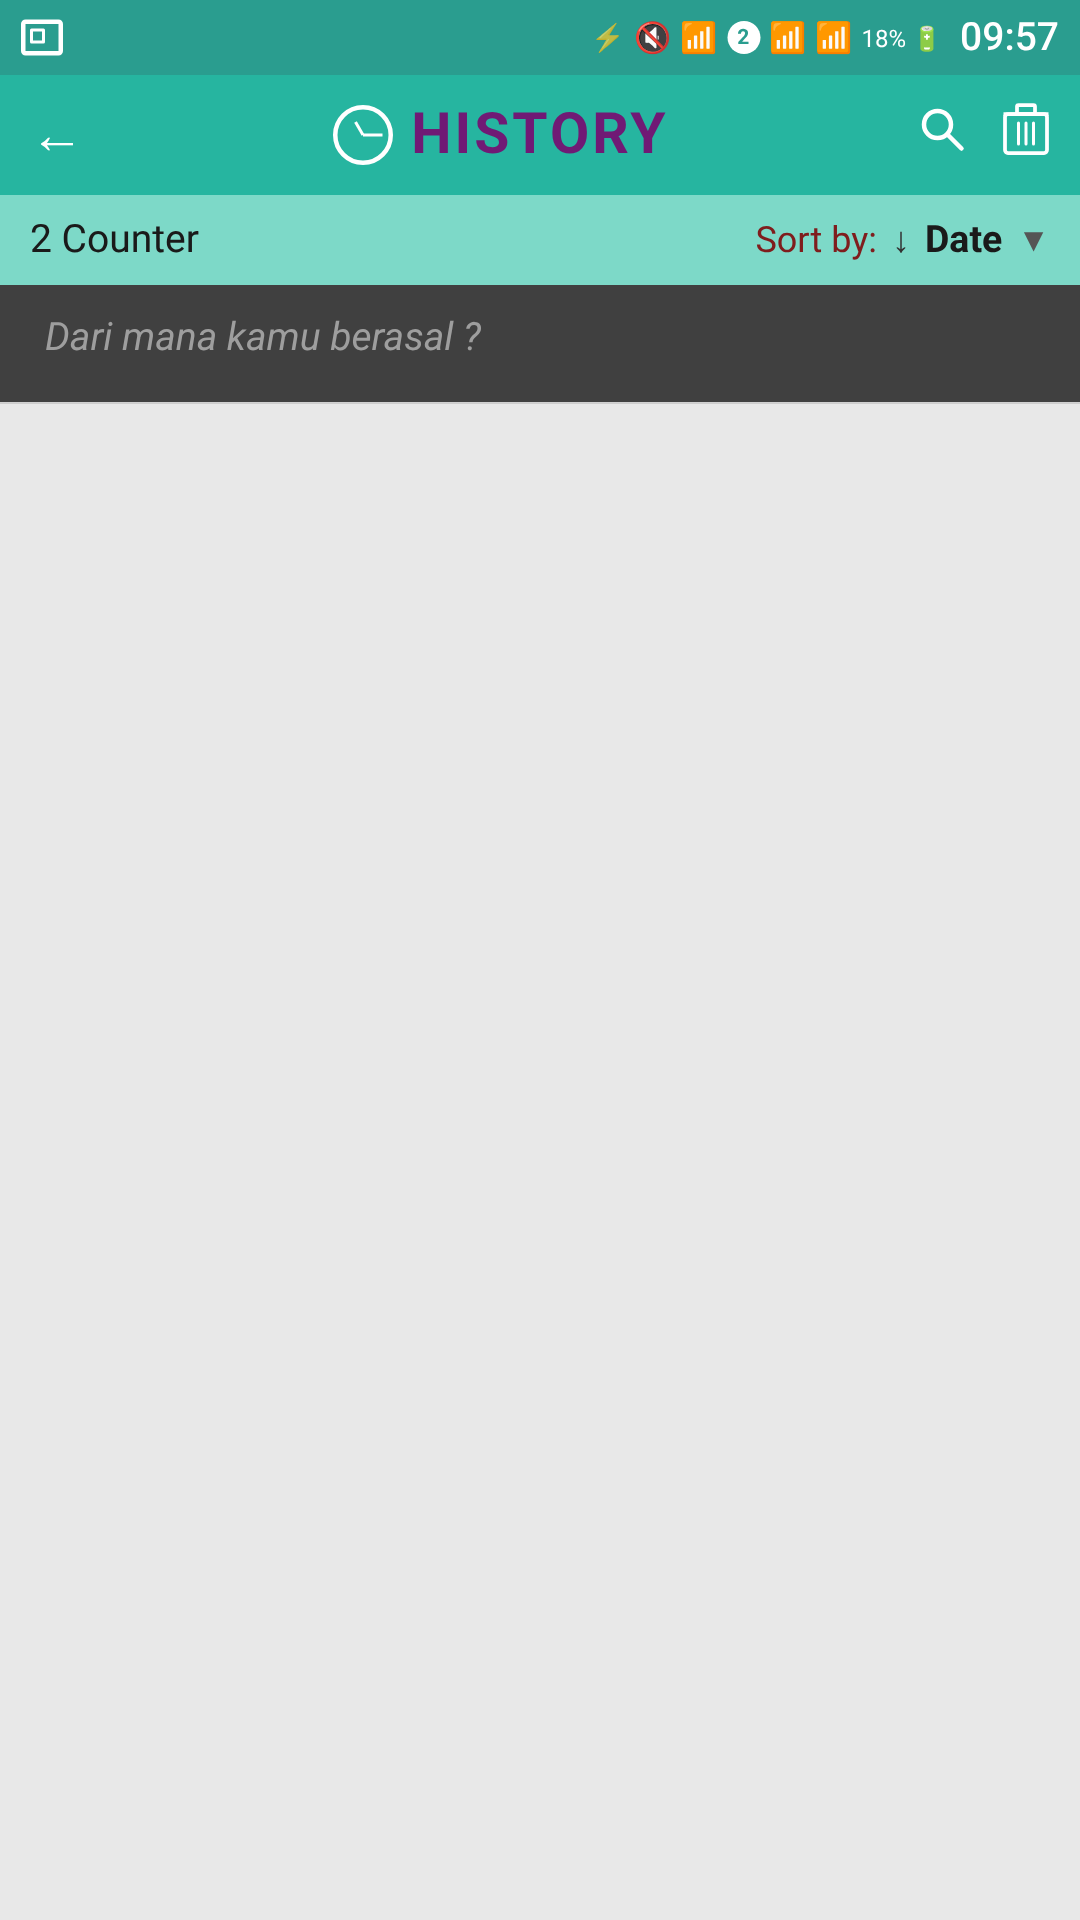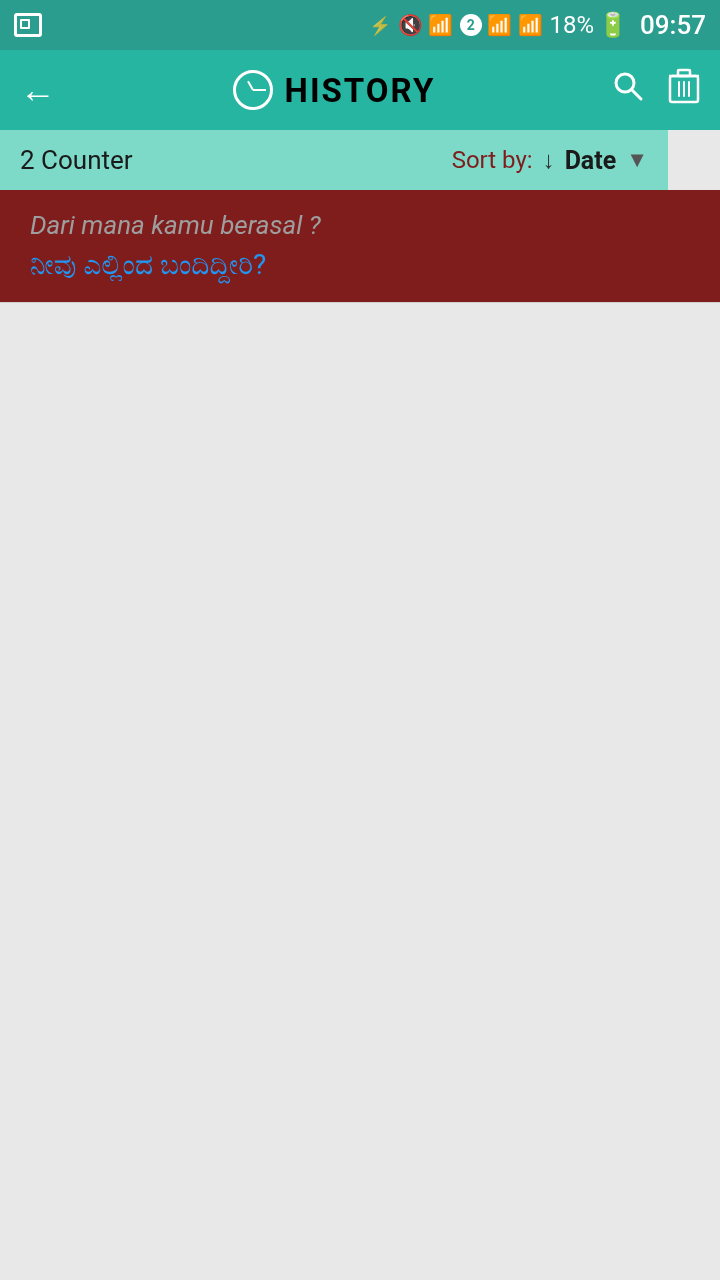--- a/index.html
+++ b/index.html
@@ -71,43 +71,43 @@
       align-items: center;
       justify-content: center;
       font-size: 14px;
       font-weight: bold;
     }
 
     .battery-info {
       display: flex;
       align-items: center;
       gap: 4px;
-      font-size: 24px;
+      font-size: 16px;
     }
 
     
     .toolbar {
       width: 720px;
       height: 80px;
       background: #26b5a0;
       display: flex;
       align-items: center;
       justify-content: space-between;
       padding: 0 20px;
     }
 
     .toolbar-center {
       display: flex;
       align-items: center;
       gap: 12px;
     }
 
     .toolbar-title {
-      color: #000000;
-      font-size: 33px;
+      color: #701a75;
+      font-size: 38px;
       font-weight: bold;
       letter-spacing: 2px;
     }
 
     .clock-icon {
       width: 40px;
       height: 40px;
       border: 3px solid white;
       border-radius: 50%;
       position: relative;
@@ -152,21 +152,21 @@
     }
 
     .trash-icon {
       color: white;
       font-size: 32px;
       cursor: pointer;
     }
 
     
     .sort-bar {
-      width: 668px;
+      width: 720px;
       height: 60px;
       background: #7dd9c8;
       display: flex;
       align-items: center;
       justify-content: space-between;
       padding: 0 20px;
     }
 
     .counter-text {
       color: #1a1a1a;
@@ -200,21 +200,21 @@
       font-size: 22px;
     }
 
     
     .history-list {
       background: #e8e8e8;
       width: 720px;
     }
 
     .history-item {
-      background: #7f1d1d;
+      background: #404040;
       padding: 20px 20px 20px 30px;
       border-bottom: 1px solid #d0d0d0;
       cursor: pointer;
     }
 
     .history-item:last-child {
       border-bottom: 1px solid #d0d0d0;
     }
 
     .item-original {
@@ -297,19 +297,18 @@
     <span class="sort-arrow">↓</span>
     <span class="sort-date">Date</span>
     <span class="dropdown-arrow">▼</span>
   </div>
 </div>
 
 <div class="history-list">
 
   <div class="history-item">
     <div class="item-original">Dari mana kamu berasal ?</div>
-    <div class="item-translation">ನೀವು ಎಲ್ಲಿಂದ ಬಂದಿದ್ದೀರಿ?</div>
   </div>
 
 
 </div>
 
 <div class="empty-area"></div>
 
 </body></html>

